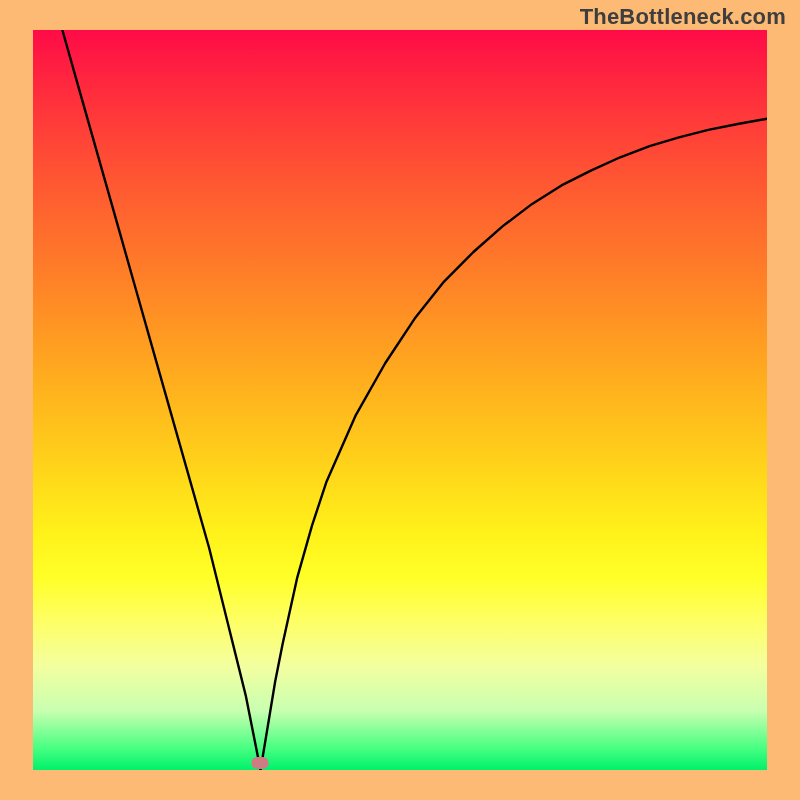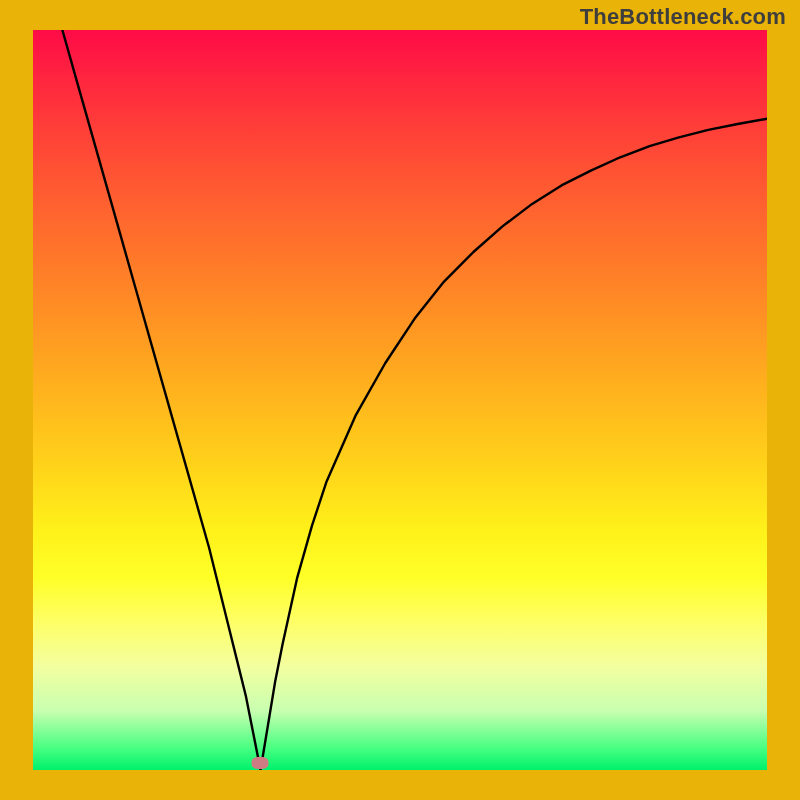--- a/index.html
+++ b/index.html
@@ -8,21 +8,21 @@
     width: 800px;
     height: 800px;
     background: #000;
     font-family: Arial, Helvetica, sans-serif;
     overflow: hidden;
   }
   .frame {
     position: relative;
     width: 800px;
     height: 800px;
-    background: #eab308;
+    background: #fdba74;
   }
   .watermark {
     position: absolute;
     top: 4px;
     right: 14px;
     font-size: 22px;
     font-weight: 600;
     color: #3e3e3e;
     letter-spacing: 0.2px;
     z-index: 10;

